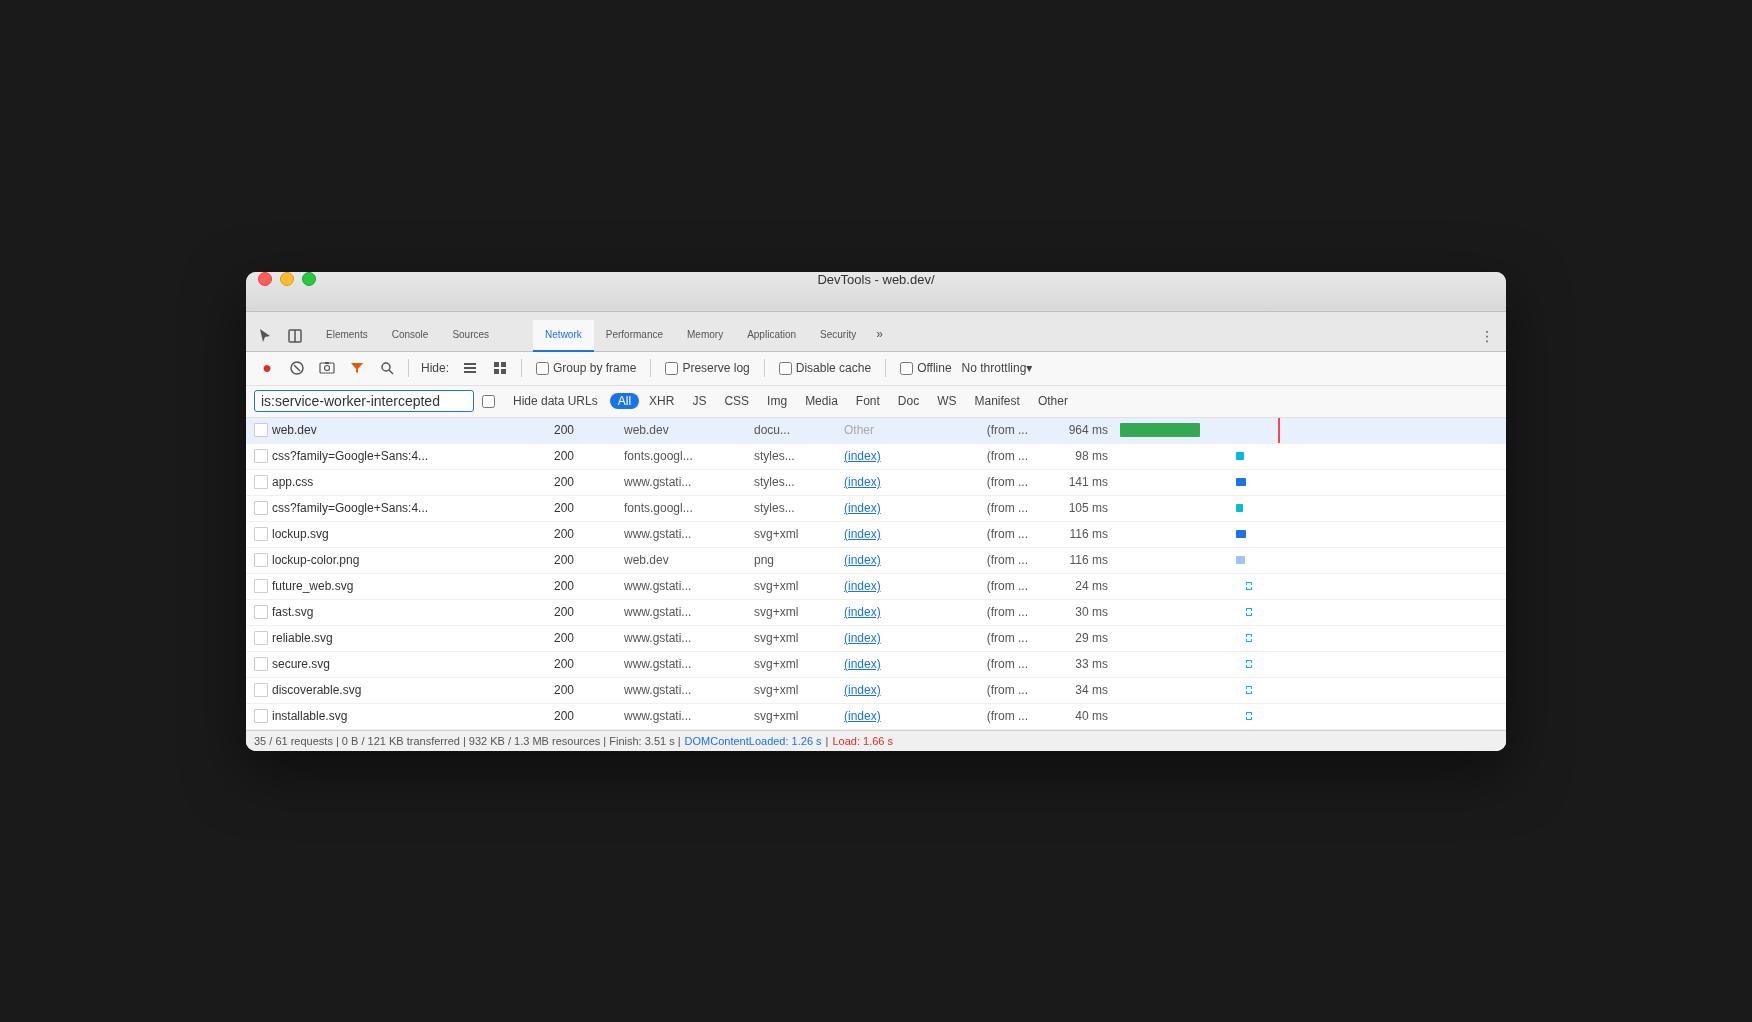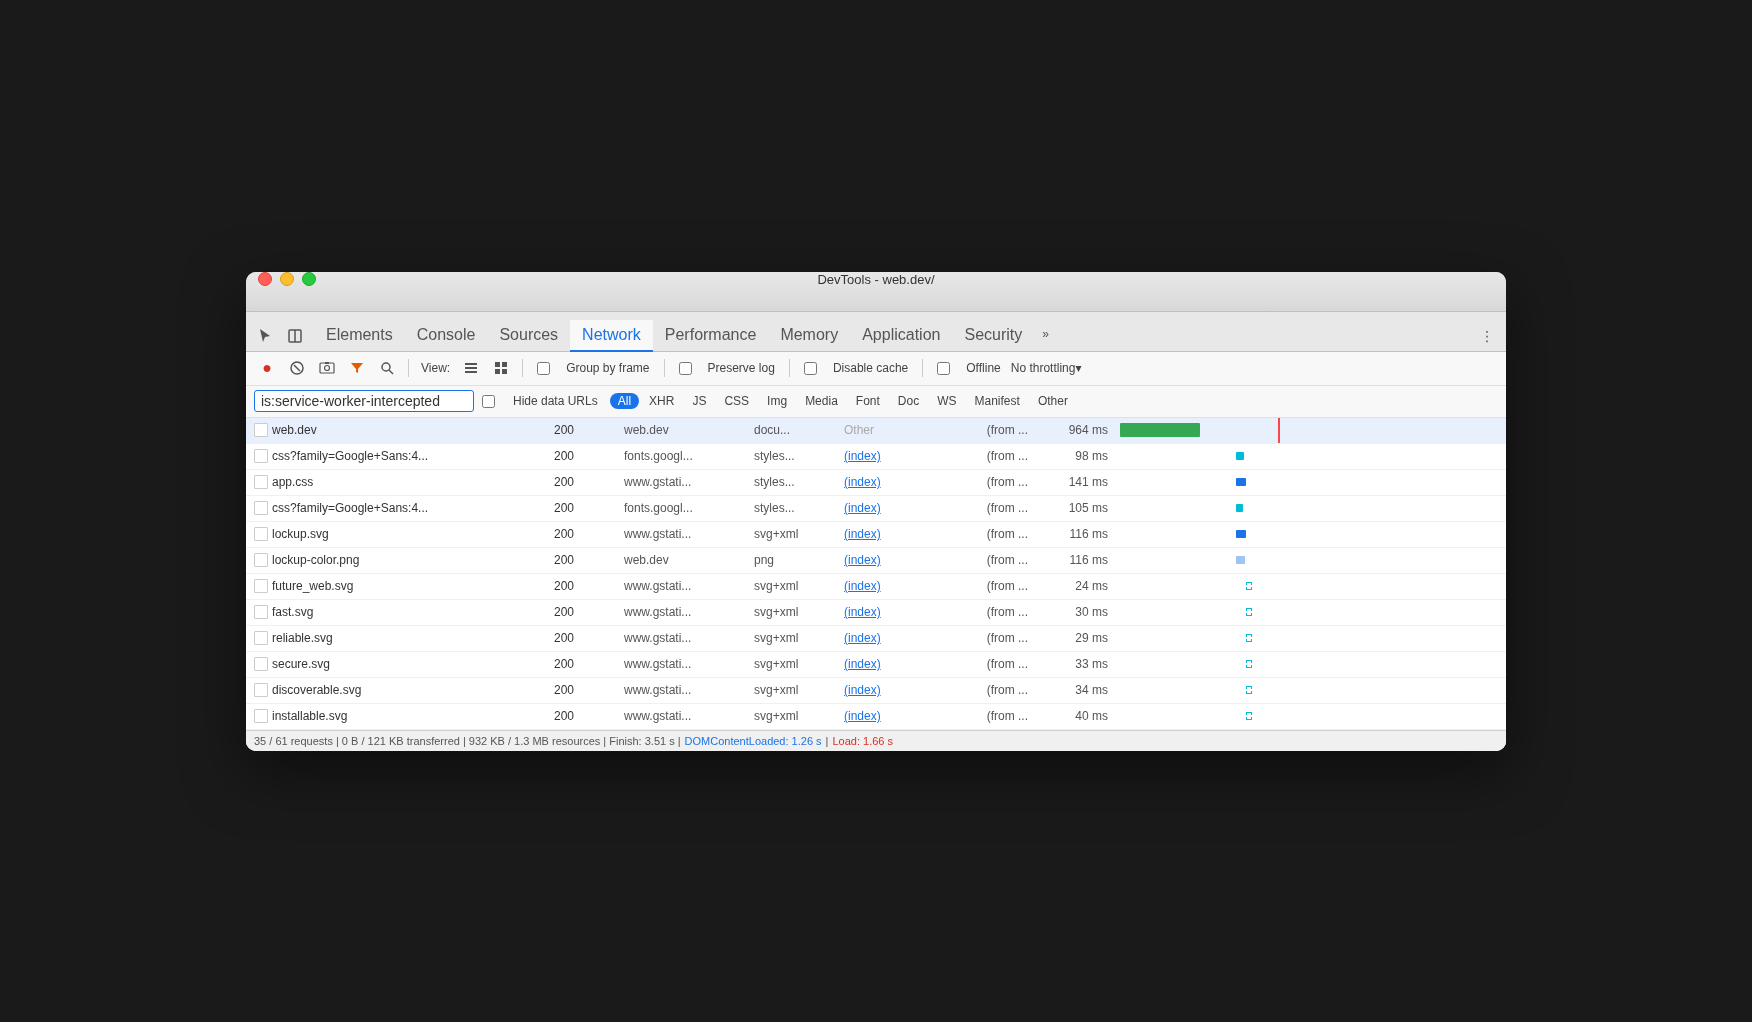--- a/index.html
+++ b/index.html
@@ -70,34 +70,35 @@
       height: 22px;
       display: flex;
       align-items: center;
       justify-content: center;
       cursor: pointer;
       color: #555;
       font-size: 14px;
     }
     .tab {
       padding: 6px 12px;
-      font-size: 16px;
+      font-size: 10px;
       color: #555;
       cursor: pointer;
       border-bottom: 2px solid transparent;
       margin-bottom: -1px;
       white-space: nowrap;
       height: 32px;
       display: flex;
       align-items: center;
     }
     .tab.active {
       color: #1a73e8;
       border-bottom: 2px solid #1a73e8;
       background: #f8f8f8;
+      margin-left: 32px;
     }
     .tab-more {
       padding: 6px 8px;
       font-size: 12px;
       color: #555;
       cursor: pointer;
       margin-bottom: 4px;
     }
     .tab-menu {
       margin-left: auto;
@@ -132,21 +133,21 @@
       margin: 0 4px;
     }
     .toolbar-label {
       font-size: 12px;
       color: #444;
       margin: 0 4px;
     }
     .toolbar-checkbox-group {
       display: flex;
       align-items: center;
-      gap: 16px;
+      gap: 4px;
       margin: 0 6px;
     }
     .toolbar-checkbox-group label {
       font-size: 12px;
       color: #444;
       cursor: pointer;
     }
     .throttle-select {
       font-size: 12px;
       color: #444;
@@ -366,21 +367,21 @@
           <path d="M1 2h12l-5 6v4l-2-1V8z"></path>
         </svg>
       </div>
       <div class="toolbar-btn">
         <svg width="14" height="14" viewBox="0 0 14 14" fill="none" stroke="#555" stroke-width="1.5">
           <circle cx="6" cy="6" r="4"></circle>
           <line x1="9" y1="9" x2="13" y2="13"></line>
         </svg>
       </div>
       <div class="toolbar-separator"></div>
-      <span class="toolbar-label">View:</span>
+      <span class="toolbar-label">Hide:</span>
       <div class="toolbar-btn">
         <svg width="16" height="16" viewBox="0 0 16 16" fill="#555">
           <rect x="2" y="3" width="12" height="2"></rect>
           <rect x="2" y="7" width="12" height="2"></rect>
           <rect x="2" y="11" width="12" height="2"></rect>
         </svg>
       </div>
       <div class="toolbar-btn">
         <svg width="16" height="16" viewBox="0 0 16 16" fill="#555">
           <rect x="2" y="2" width="5" height="5"></rect>

